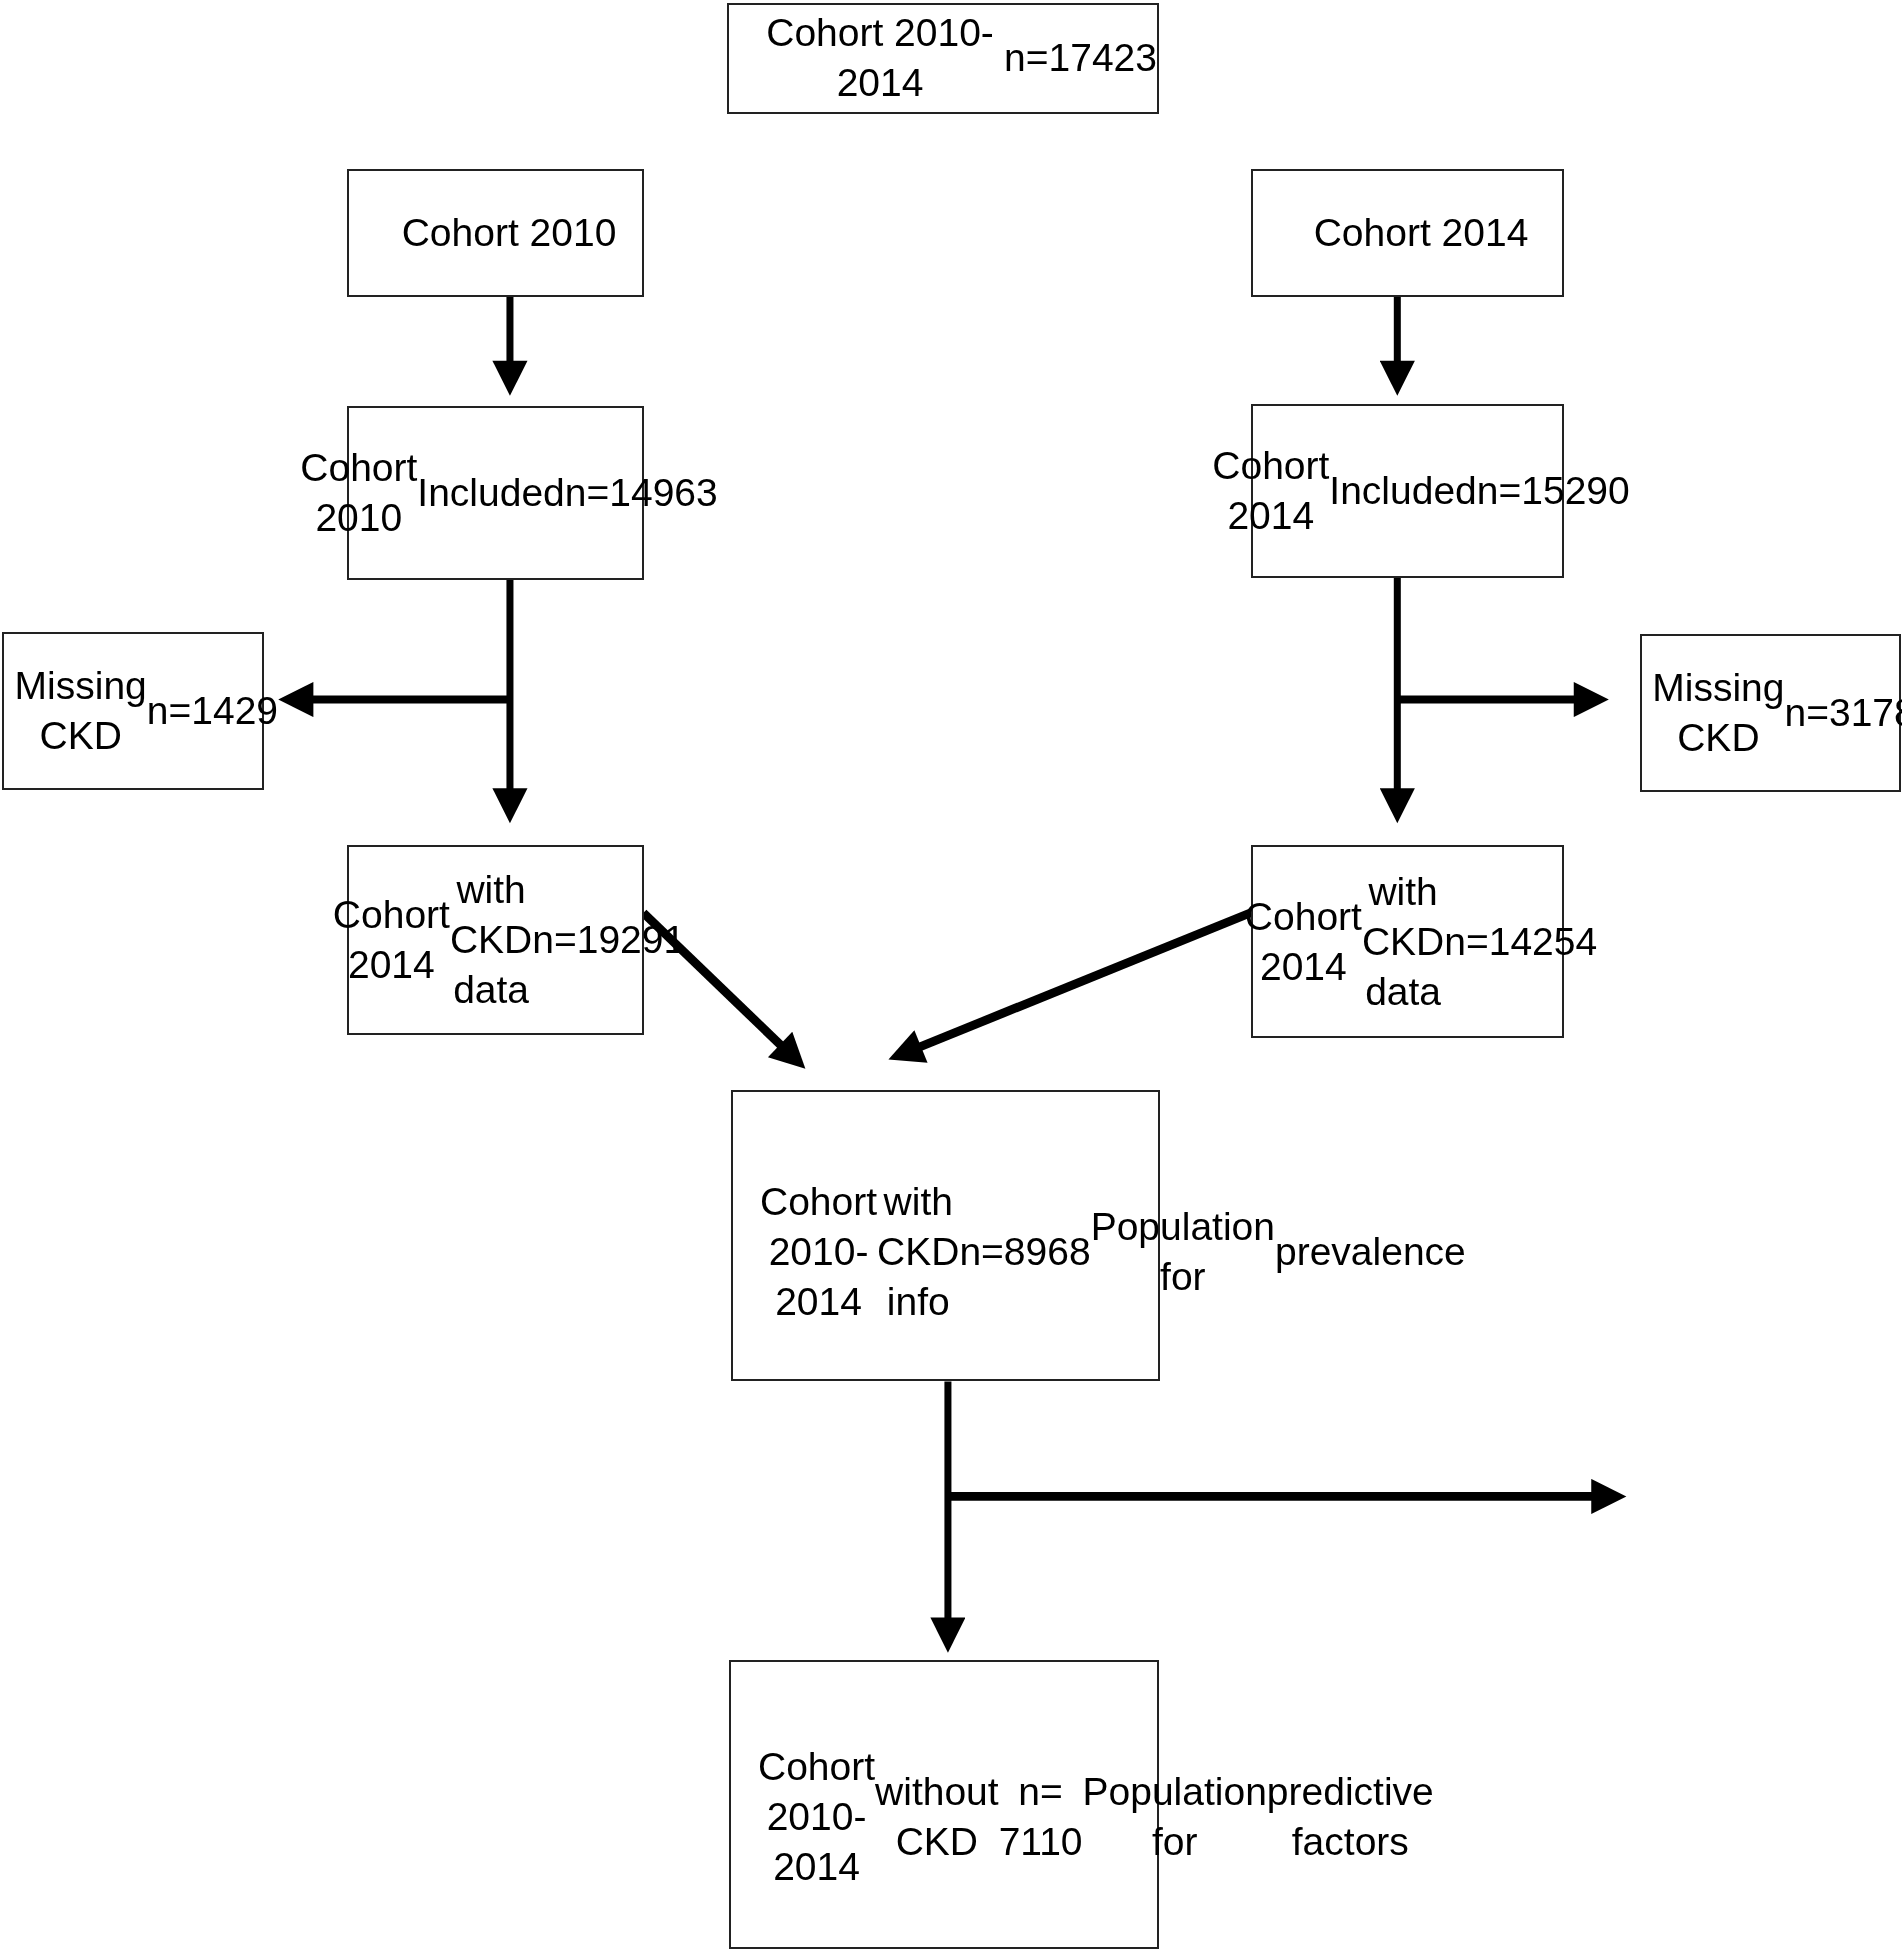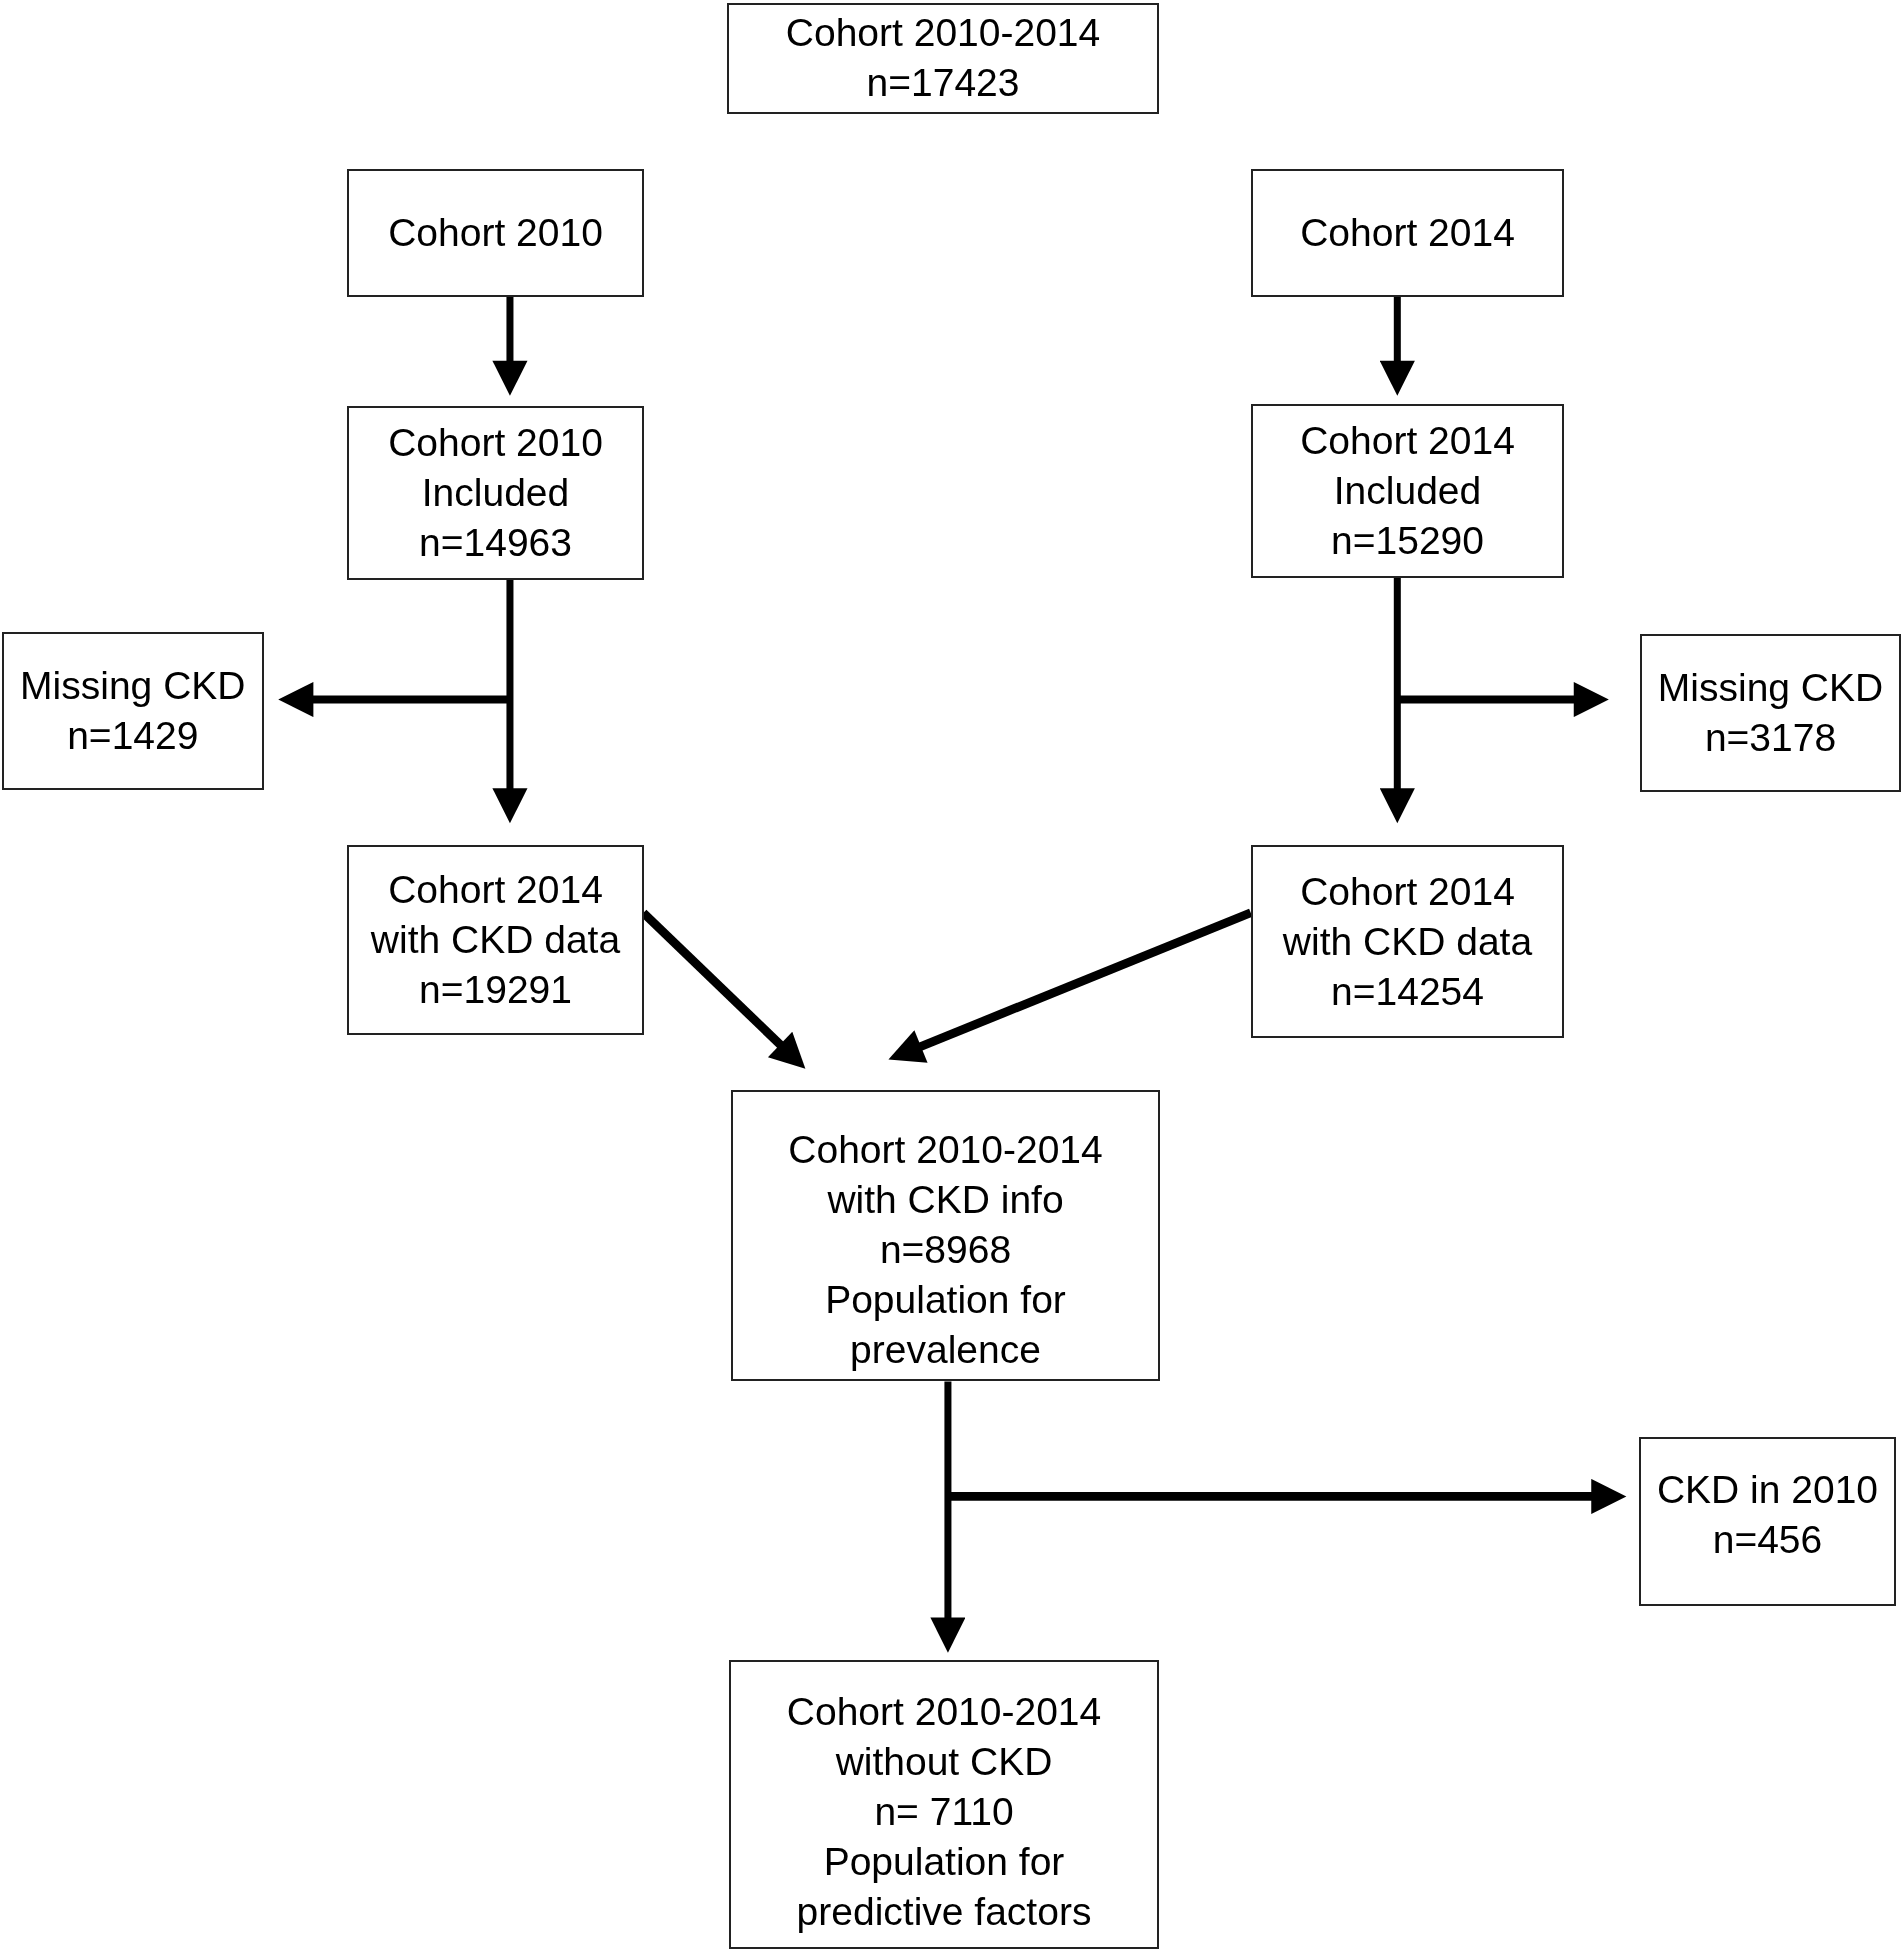--- a/index.html
+++ b/index.html
@@ -27,24 +27,25 @@
   }
   .arrow-layer line {
     stroke: #000000;
   }
   .node {
     position: absolute;
     box-sizing: border-box;
     border: 2.6px solid #222222;
     background: #ffffff;
     display: flex;
-    flex-direction: column;
+    flex-direction: row;
     align-items: center;
     justify-content: center;
     text-align: center;
+    padding-left: 27px;
   }
   .node.topalign {
     justify-content: flex-start;
   }
   
   .n-total      { left: 727px;  top: 2.6px;    width: 432px; height: 111px; }
   .n-c2010      { left: 347px;  top: 169px;  width: 297px; height: 128px; }
   .n-c2014      { left: 1251px; top: 169px;  width: 313px; height: 128px; }
   .n-c2010inc   { left: 347px;  top: 406px;  width: 297px; height: 174px; }
   .n-c2014inc   { left: 1251px; top: 404px;  width: 313px; height: 174px; }
@@ -132,24 +133,20 @@
   </div>
 
   <div class="node n-center topalign">
     <div class="ln">Cohort 2010-2014</div>
     <div class="ln">with CKD info</div>
     <div class="ln">n=8968</div>
     <div class="ln">Population for</div>
     <div class="ln">prevalence</div>
   </div>
 
-  <div class="node n-ckd2010 topalign">
-    <div class="ln">CKD in 2010</div>
-    <div class="ln">n=456</div>
-  </div>
 
   <div class="node n-bottom topalign">
     <div class="ln">Cohort 2010-2014</div>
     <div class="ln">without CKD</div>
     <div class="ln">n= 7110</div>
     <div class="ln">Population for</div>
     <div class="ln">predictive factors</div>
   </div>
 
 </div>

